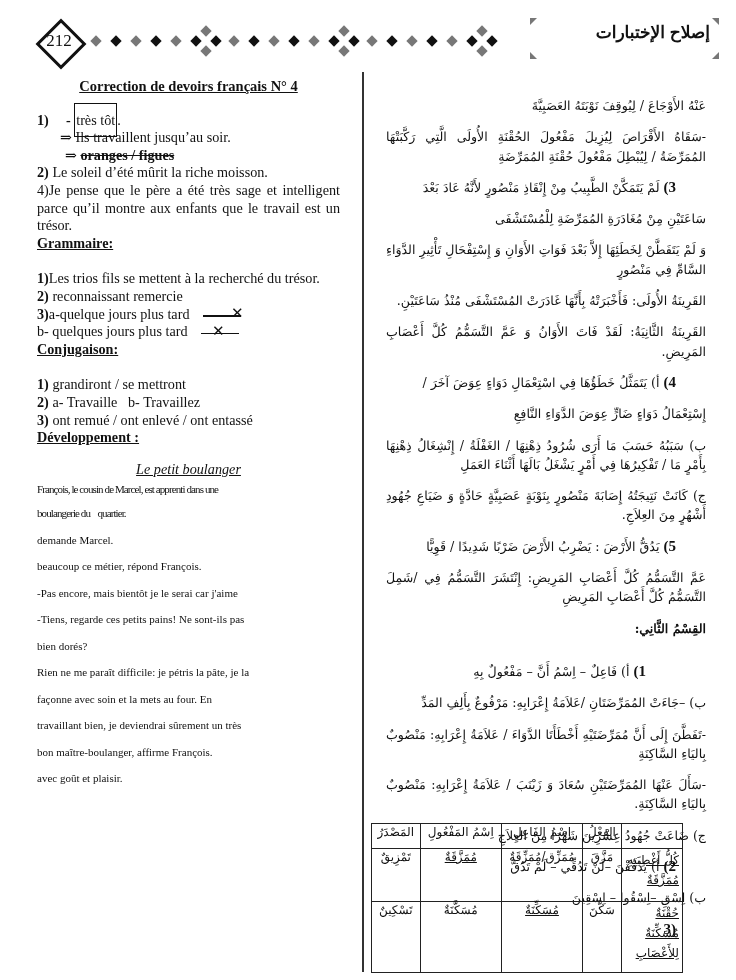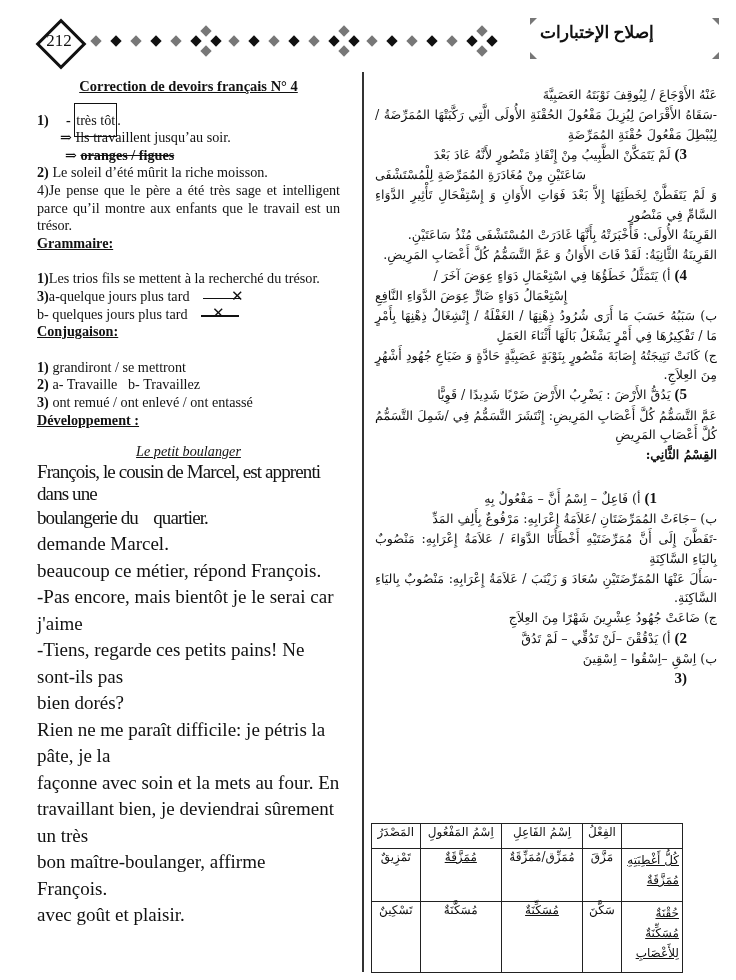--- a/index.html
+++ b/index.html
@@ -11,50 +11,50 @@
   .page-badge { position:absolute; left:37px; top:20px; width:44px; height:44px; }
   .page-badge .diamond { position:absolute; left:6px; top:6px; width:30px; height:30px;
          border:3px solid #111; transform:rotate(45deg); background:#fff; }
   .page-badge .num { position:absolute; left:0; top:11px; width:44px; text-align:center;
          font-size:17px; font-family:"Liberation Serif", serif; }
   .deco { position:absolute; left:88px; top:24px; width:425px; height:34px; }
   .deco span { position:absolute; width:8px; height:8px; transform:rotate(45deg); }
   .deco .blk { background:#111; }
   .deco .gry { background:#777; }
   .corner { position:absolute; width:0; height:0; }
-  .header-title { position:absolute; left:540px; top:22px; width:170px; text-align:left;
-         font-family:Liberation Serif, serif; font-weight:bold; font-size:17px; direction:rtl; }
+  .header-title { position:absolute; left:540px; top:22px; width:170px; text-align:right;
+         font-family:Liberation Sans, sans-serif; font-weight:bold; font-size:17px; direction:rtl; }
 
   
   .divider { position:absolute; left:362px; top:72px; width:2px; height:900px; background:#333; }
 
   .left { position:absolute; left:37px; top:78px; width:303px; font-size:14.2px; line-height:17.6px; }
   .left p { margin:0; }
   .left .title { text-align:center; font-weight:bold; text-decoration:underline; font-size:14.5px; margin-bottom:16px; }
   .left .sec { font-weight:bold; text-decoration:underline; }
   .left .b { font-weight:bold; }
   .left .boxed { border:1px solid #111; padding:8px 1px; }
   .left .strike { text-decoration:line-through;font-weight:bold; }
   .left .ind2 { padding-left:23px; }
   .left .ind3 { padding-left:28px; }
   .left .just { text-align:justify; }
   .left .gap { height:18px; }
   .mark { display:inline-block; position:relative; width:38px; height:10px; margin-left:10px; vertical-align:middle; }
   .mark .line { position:absolute; left:0; top:5px; width:38px; height:1.5px; background:#111; }
   .mark .x { position:absolute; top:-5px; font-size:15px; font-family:"DejaVu Sans", sans-serif; }
   .story-title { text-align:center; text-decoration:underline; margin-top:10px;font-style:italic; }
-  .story { line-height:26.5px; font-size:19px; }
+  .story { line-height:26.5px; font-size:11px; }
   .story.cond { letter-spacing:-0.9px; }
 
   .right { position:absolute; left:374px; top:84px; width:344px; direction:rtl; text-align:right;
            font-family:"DejaVu Serif", serif; font-size:12.6px; line-height:19.3px; }
-  .right p { margin:1px; }
+  .right p { margin:12px; }
   .right .b { font-weight:bold; font-family:"Liberation Serif", serif; font-size:15px; }
   .right .indent { padding-right:30px; }
-  .right .center { text-align:left; }
+  .right .center { text-align:right; }
   .right .sec { font-weight:bold; margin-bottom:24px; }
   .right .just { text-align:justify; }
 
   table.morph { position:absolute; left:371px; top:823px; width:312px; border-collapse:collapse;
                 direction:rtl; font-family:"DejaVu Serif", serif; font-size:12px; }
   table.morph td, table.morph th { border:1px solid #222; vertical-align:top; text-align:center;
                 padding:1px 3px; font-weight:normal; }
   table.morph th { height:22px;margin-top:44px; }
   table.morph td.label { text-align:right; width:54px; line-height:20px; }
   table.morph tr.r1 td { height:50px; }
@@ -116,20 +116,21 @@
     <span class="b">- </span><span class="boxed">très tôt</span><span>.</span>
   </p>
   <p class="ind2">⇒ Ils travaillent jusqu’au soir.</p>
   <p class="ind3"><span>⇒ </span><span class="strike">oranges / figues</span></p>
   <p><span class="b">2)</span><span> Le soleil d’été mûrit la riche moisson.</span></p>
   <p class="just">4)Je pense que le père a été très sage et intelligent parce qu’il montre aux enfants que le travail est un trésor.</p>
 
   <p class="sec">Grammaire:</p>
   <div class="gap"></div>
   <p class="just"><span class="b">1)</span><span>Les trios fils se mettent à la recherché du trésor.</span></p>
+  <p><span class="b">2)</span><span> reconnaissant remercie</span></p>
   <p><span class="b">3)</span><span>a-quelque jours plus tard</span>
     <span class="mark"><span class="line"></span><span class="x" style="left:28px">✕</span></span></p>
   <p><span>b- quelques jours plus tard</span>
     <span class="mark"><span class="line"></span><span class="x" style="left:11px">✕</span></span></p>
 
   <p class="sec">Conjugaison:</p>
   <div class="gap"></div>
   <p><span class="b">1)</span><span> grandiront / se mettront</span></p>
   <p style="white-space:pre"><span class="b">2)</span><span> a- Travaille   b- Travaillez</span></p>
   <p><span class="b">3)</span><span> ont remué / ont enlevé / ont entassé</span></p>

